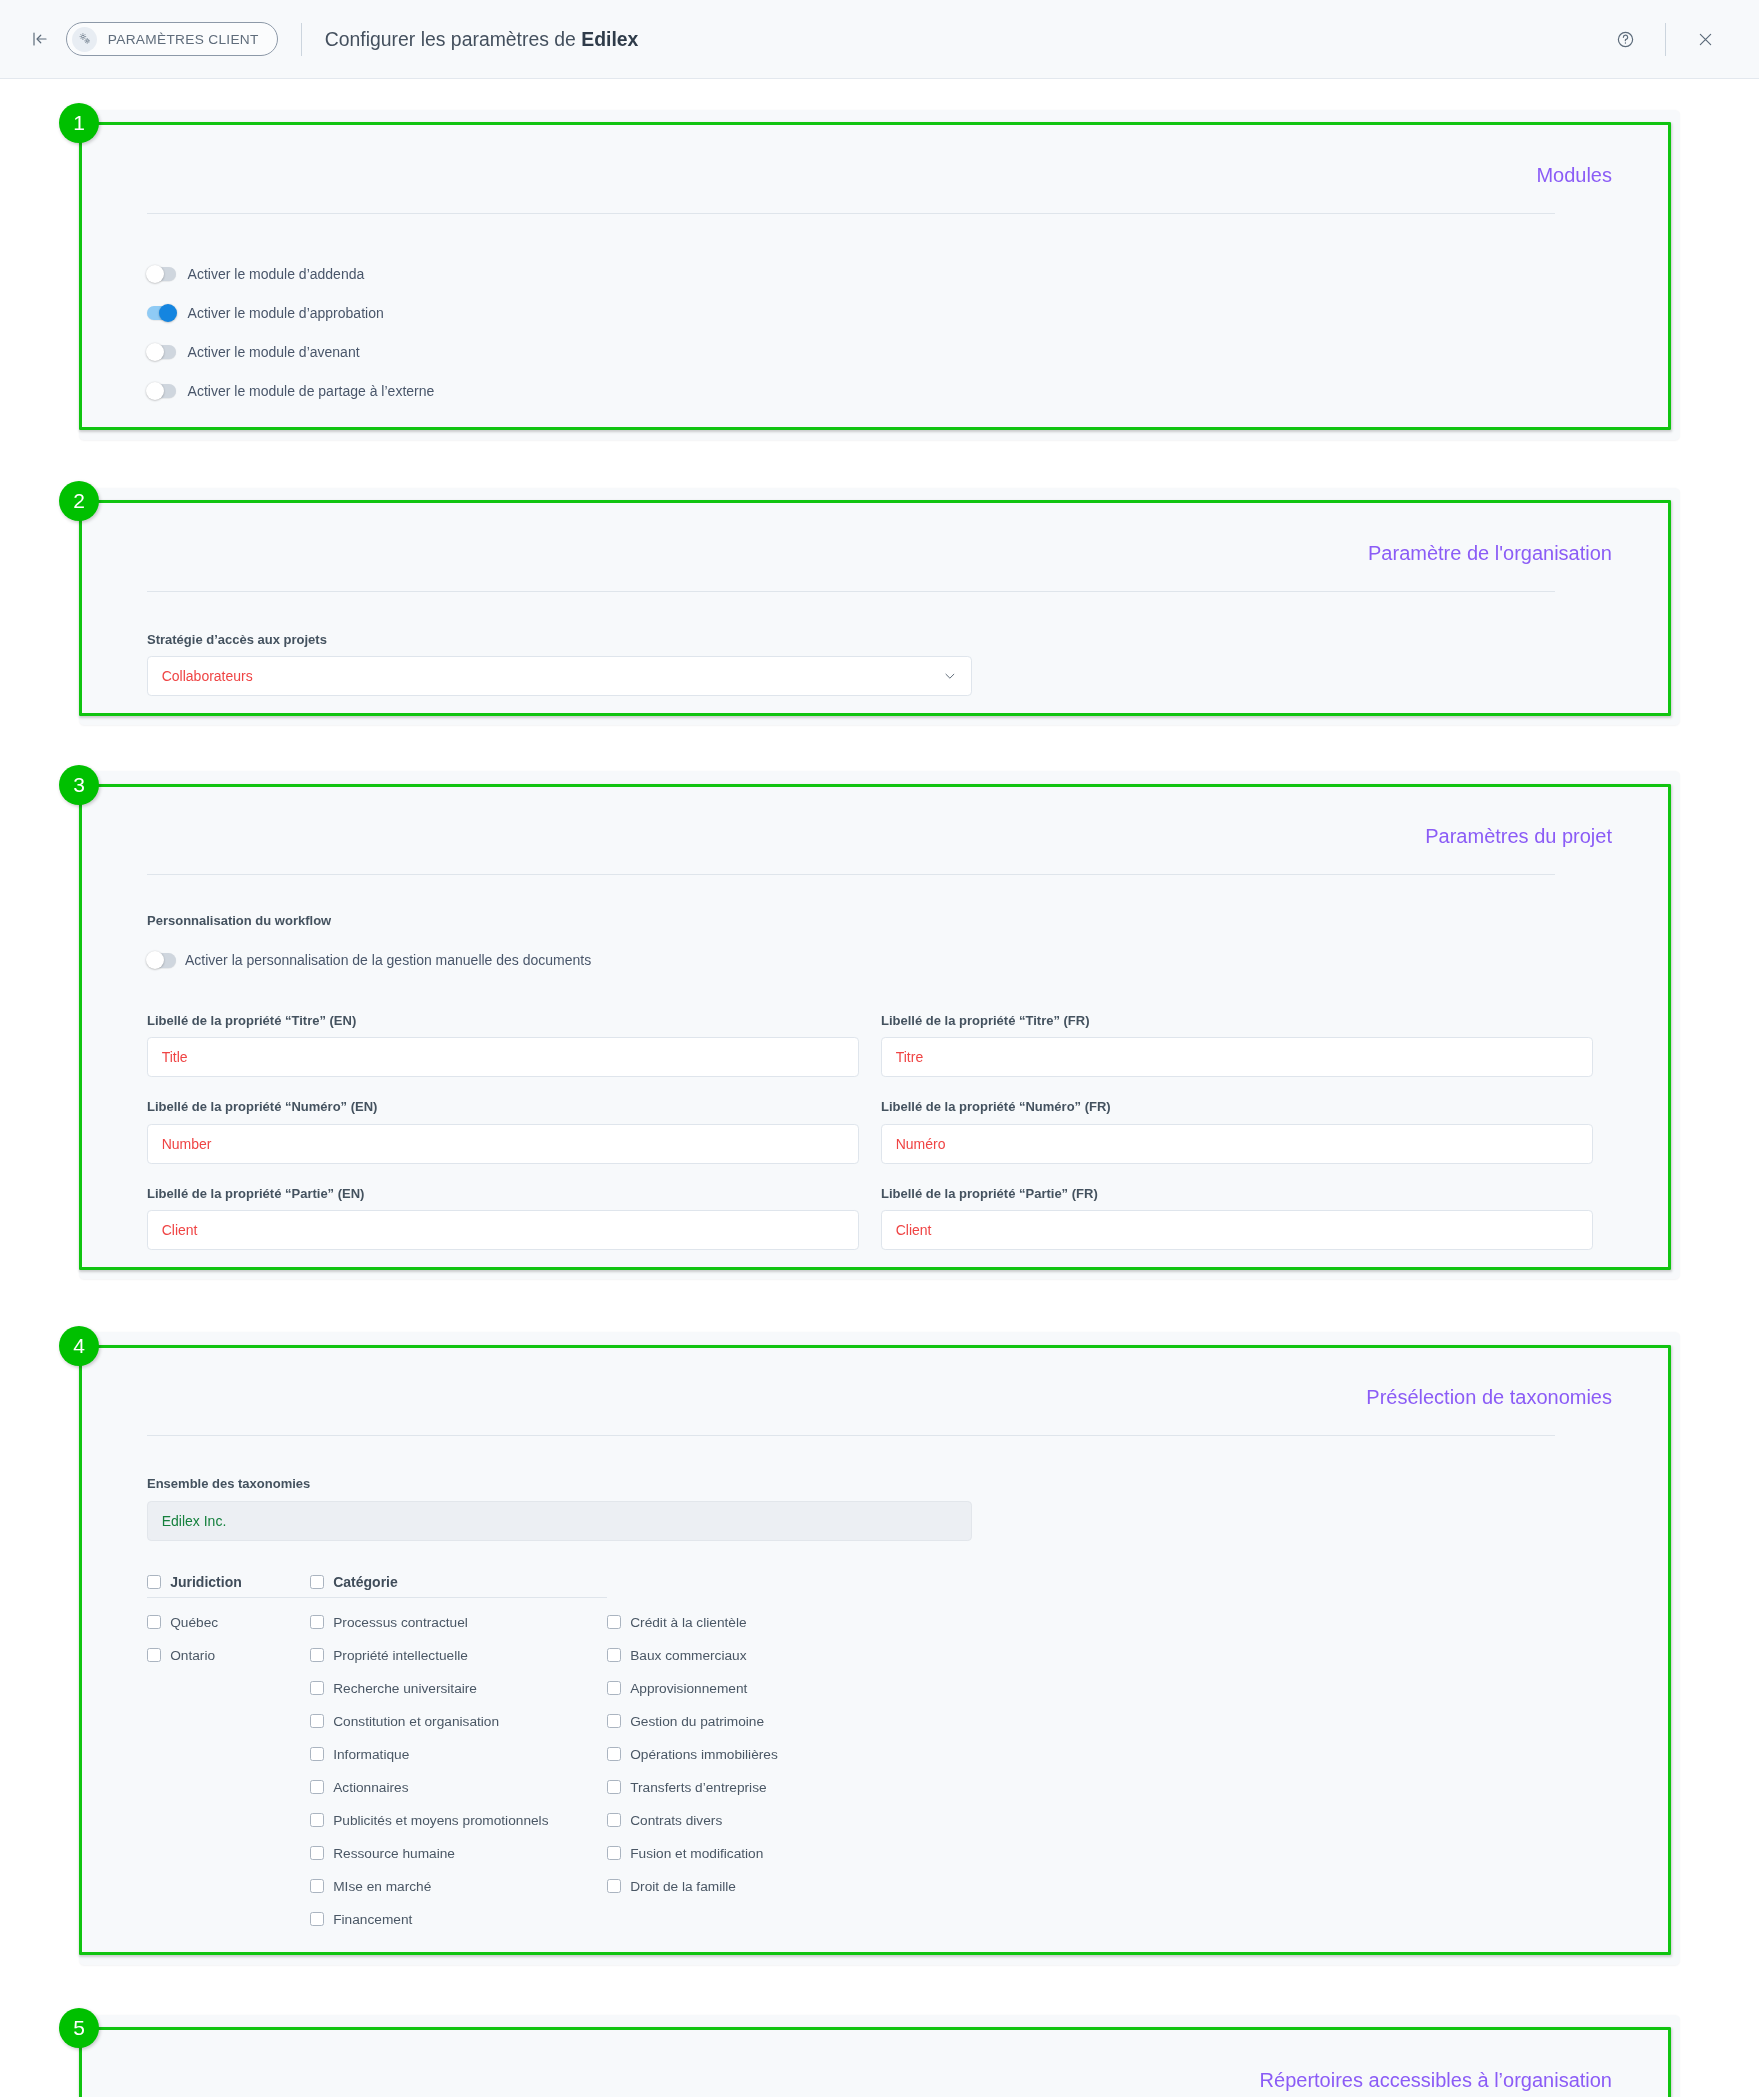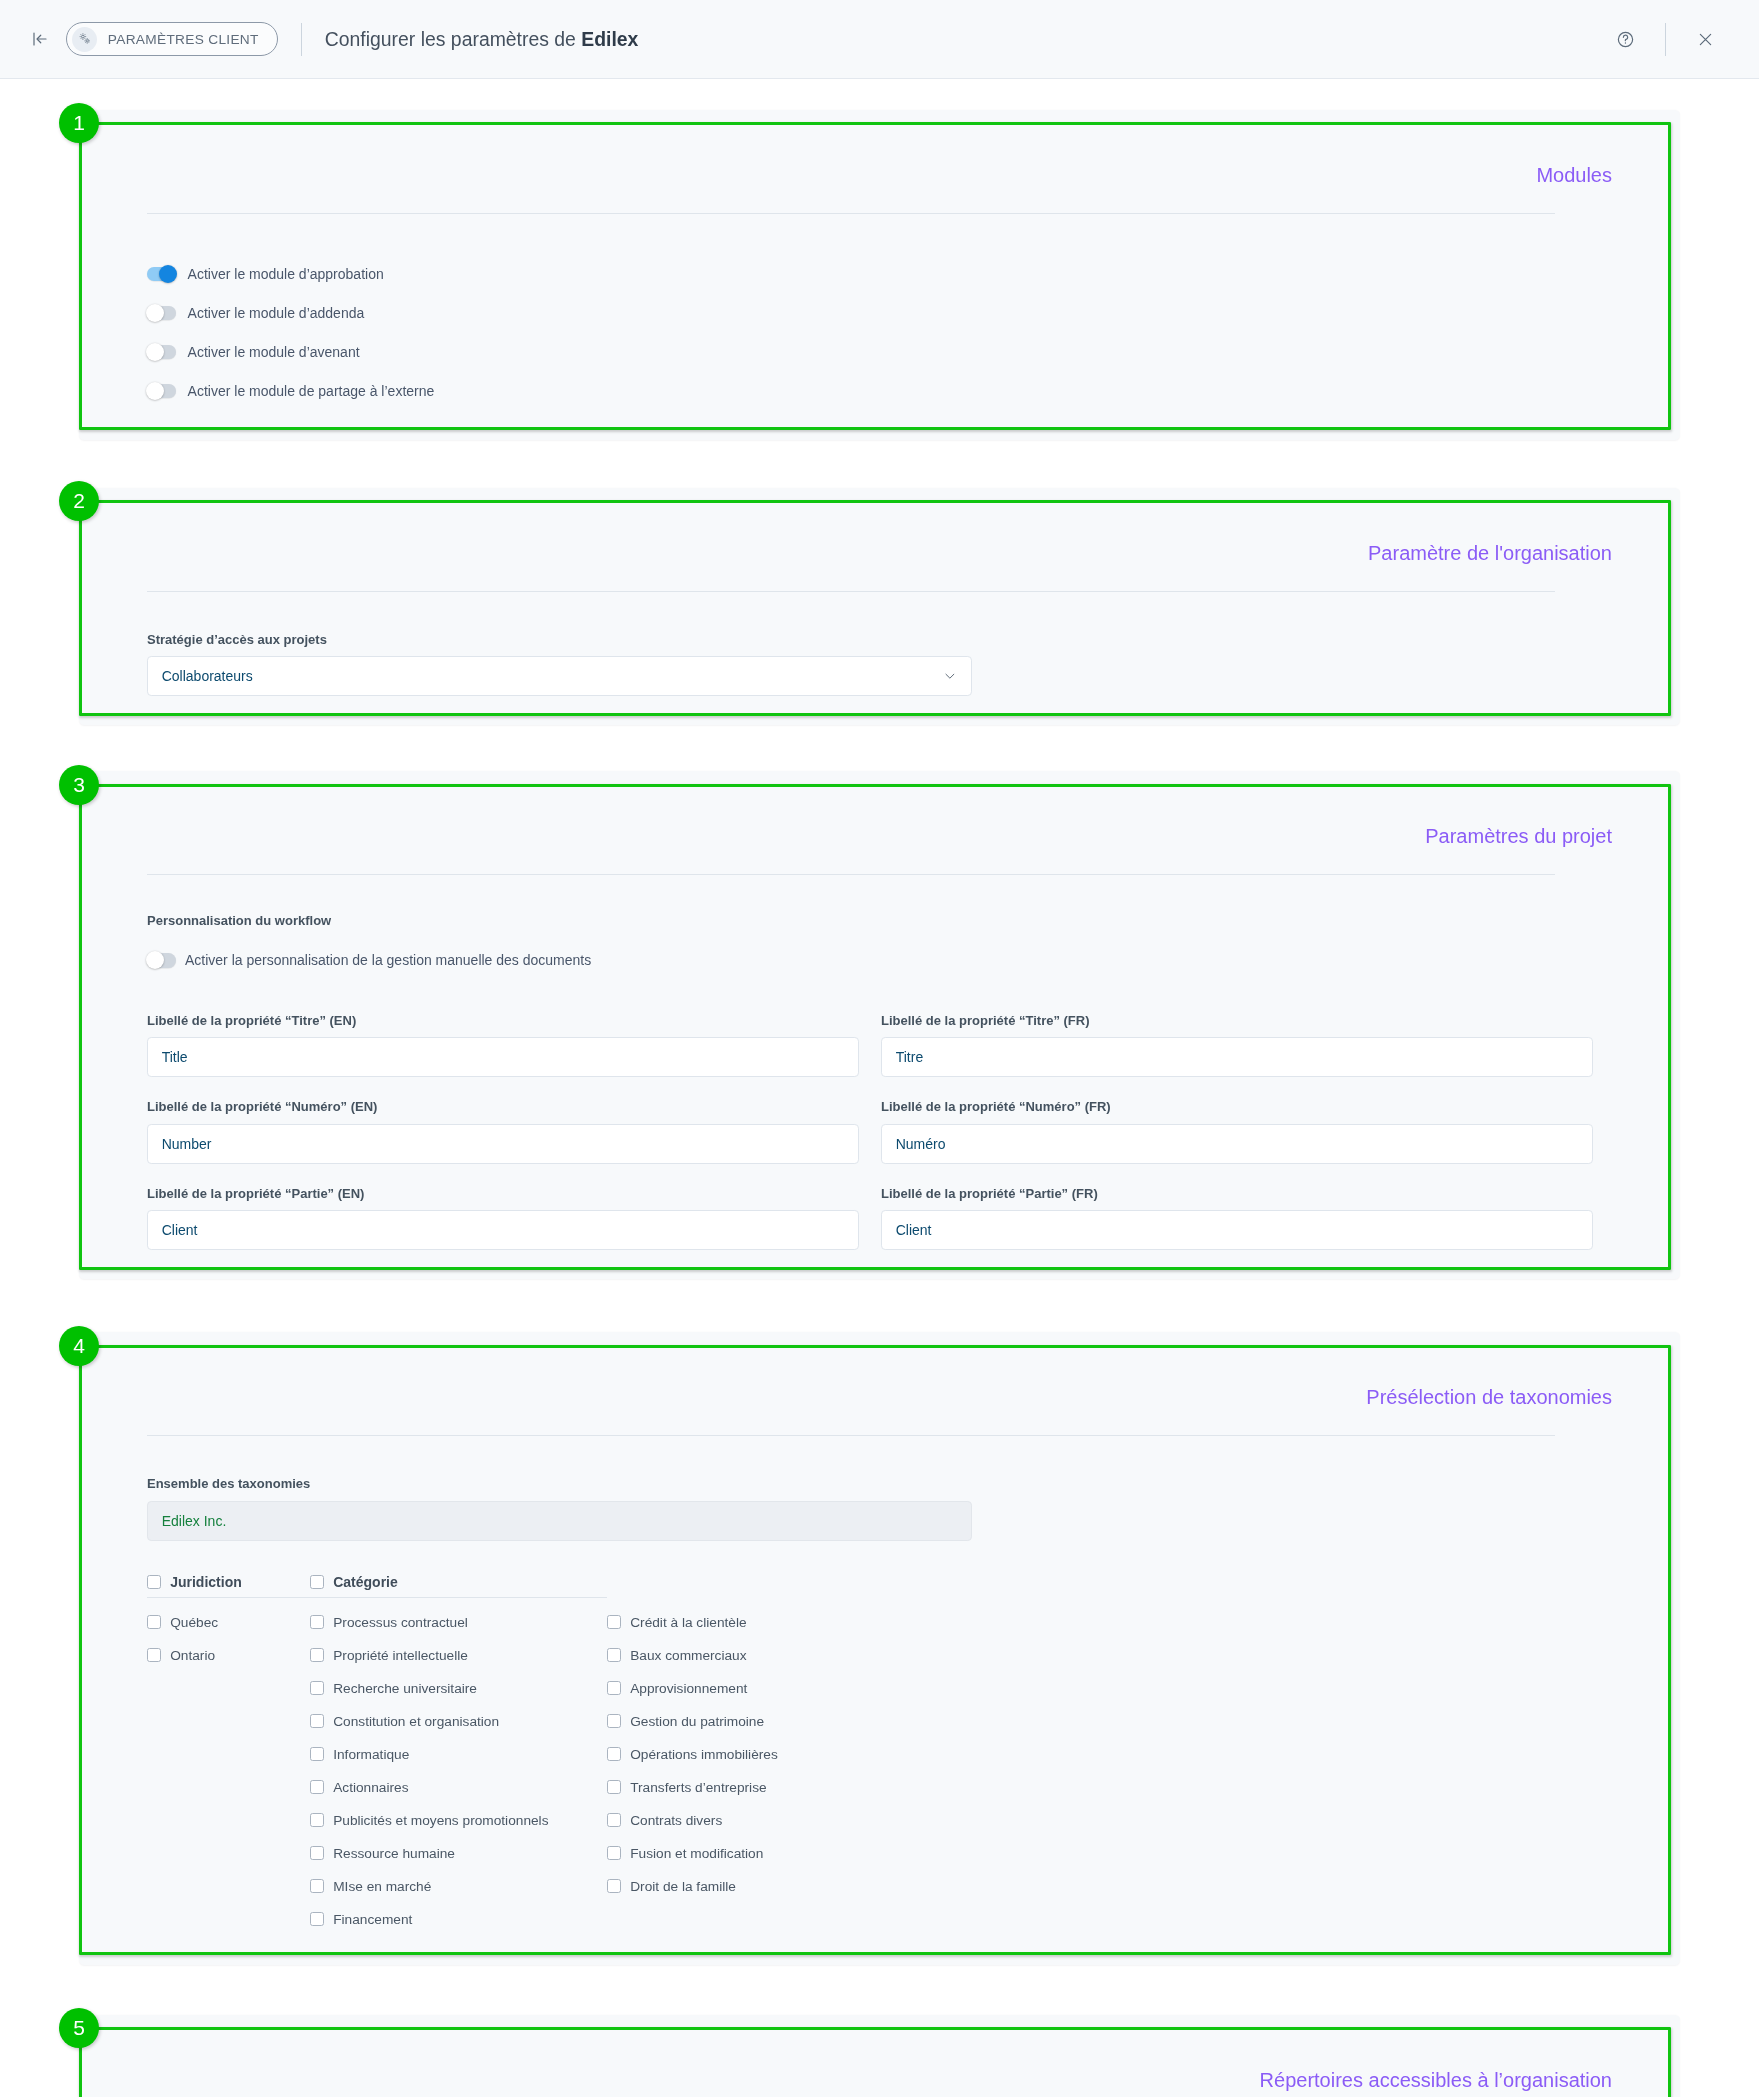--- a/index.html
+++ b/index.html
@@ -184,21 +184,21 @@
   }
   .input {
     height: 40px;
     border: 1.1px solid #dfe5ec;
     border-radius: 4.2px;
     background: #ffffff;
     display: flex;
     align-items: center;
     padding: 0 13.7px;
     font-size: 14px;
-    color: #0c4a6e;
+    color: #ef4444;
   }
   .input.readonly { background: #eceff3; color: #15803d; border-color: #e2e6eb; }
   .select {
     width: 825px;
     justify-content: space-between;
   }
   .select .chev { color: #5b6875; display: flex; }
 
   .grid2 {
     display: grid;
@@ -310,30 +310,30 @@
   <div class="card-wrap first">
     <div class="badge" style="left:-20px; top:-6.3px;">1</div>
     <div class="hl" style="left:0px; top:12.6px; right:9.5px; bottom:9.5px;"></div>
     <div class="card">
       <div class="card-inner">
         <div class="sec-title">Modules</div>
         <div class="rule"></div>
 
         <div class="toggle-list">
           <div class="toggle-row">
+            <span class="toggle">
+                <span class="knob"></span>
+              </span>
+            <span class="toggle-label">Activer le module d’addenda</span>
+          </div>
+          <div class="toggle-row">
             <span class="toggle on">
                 <span class="knob"></span>
               </span>
             <span class="toggle-label">Activer le module d’approbation</span>
-          </div>
-          <div class="toggle-row">
-            <span class="toggle">
-                <span class="knob"></span>
-              </span>
-            <span class="toggle-label">Activer le module d’addenda</span>
           </div>
           <div class="toggle-row">
             <span class="toggle">
                 <span class="knob"></span>
               </span>
             <span class="toggle-label">Activer le module d’avenant</span>
           </div>
           <div class="toggle-row">
             <span class="toggle">
                 <span class="knob"></span>

